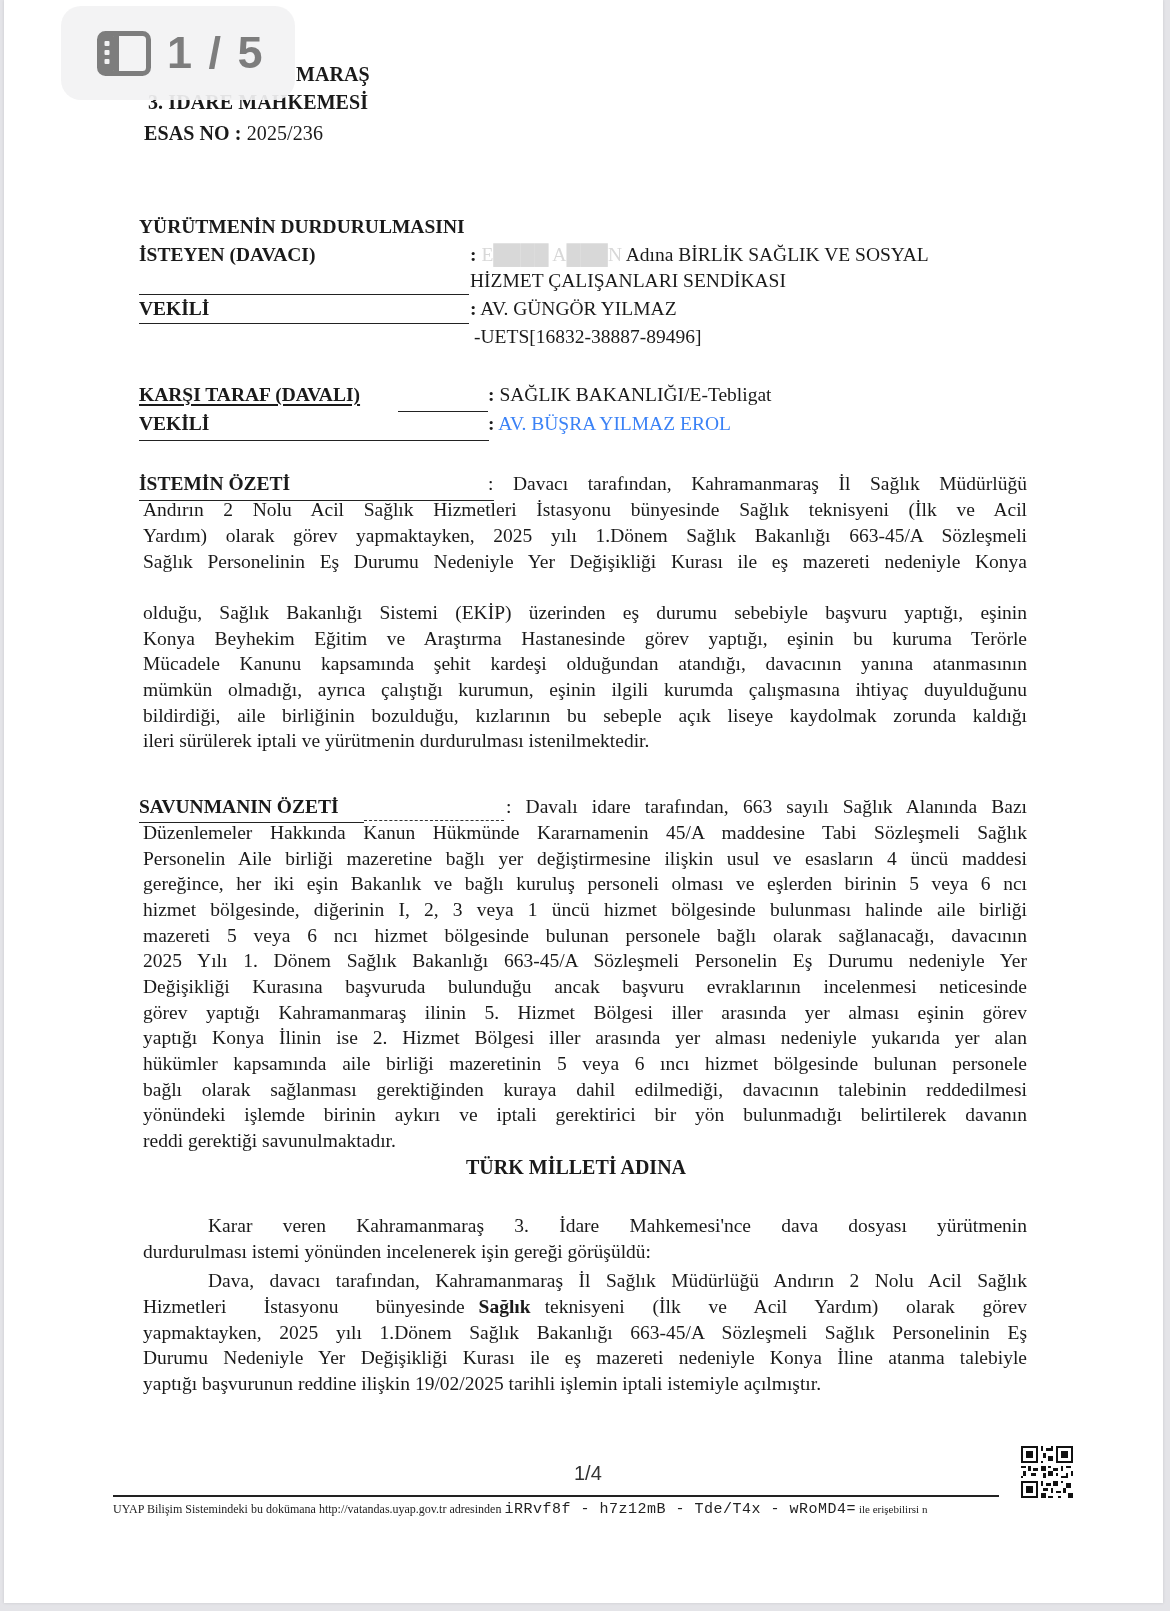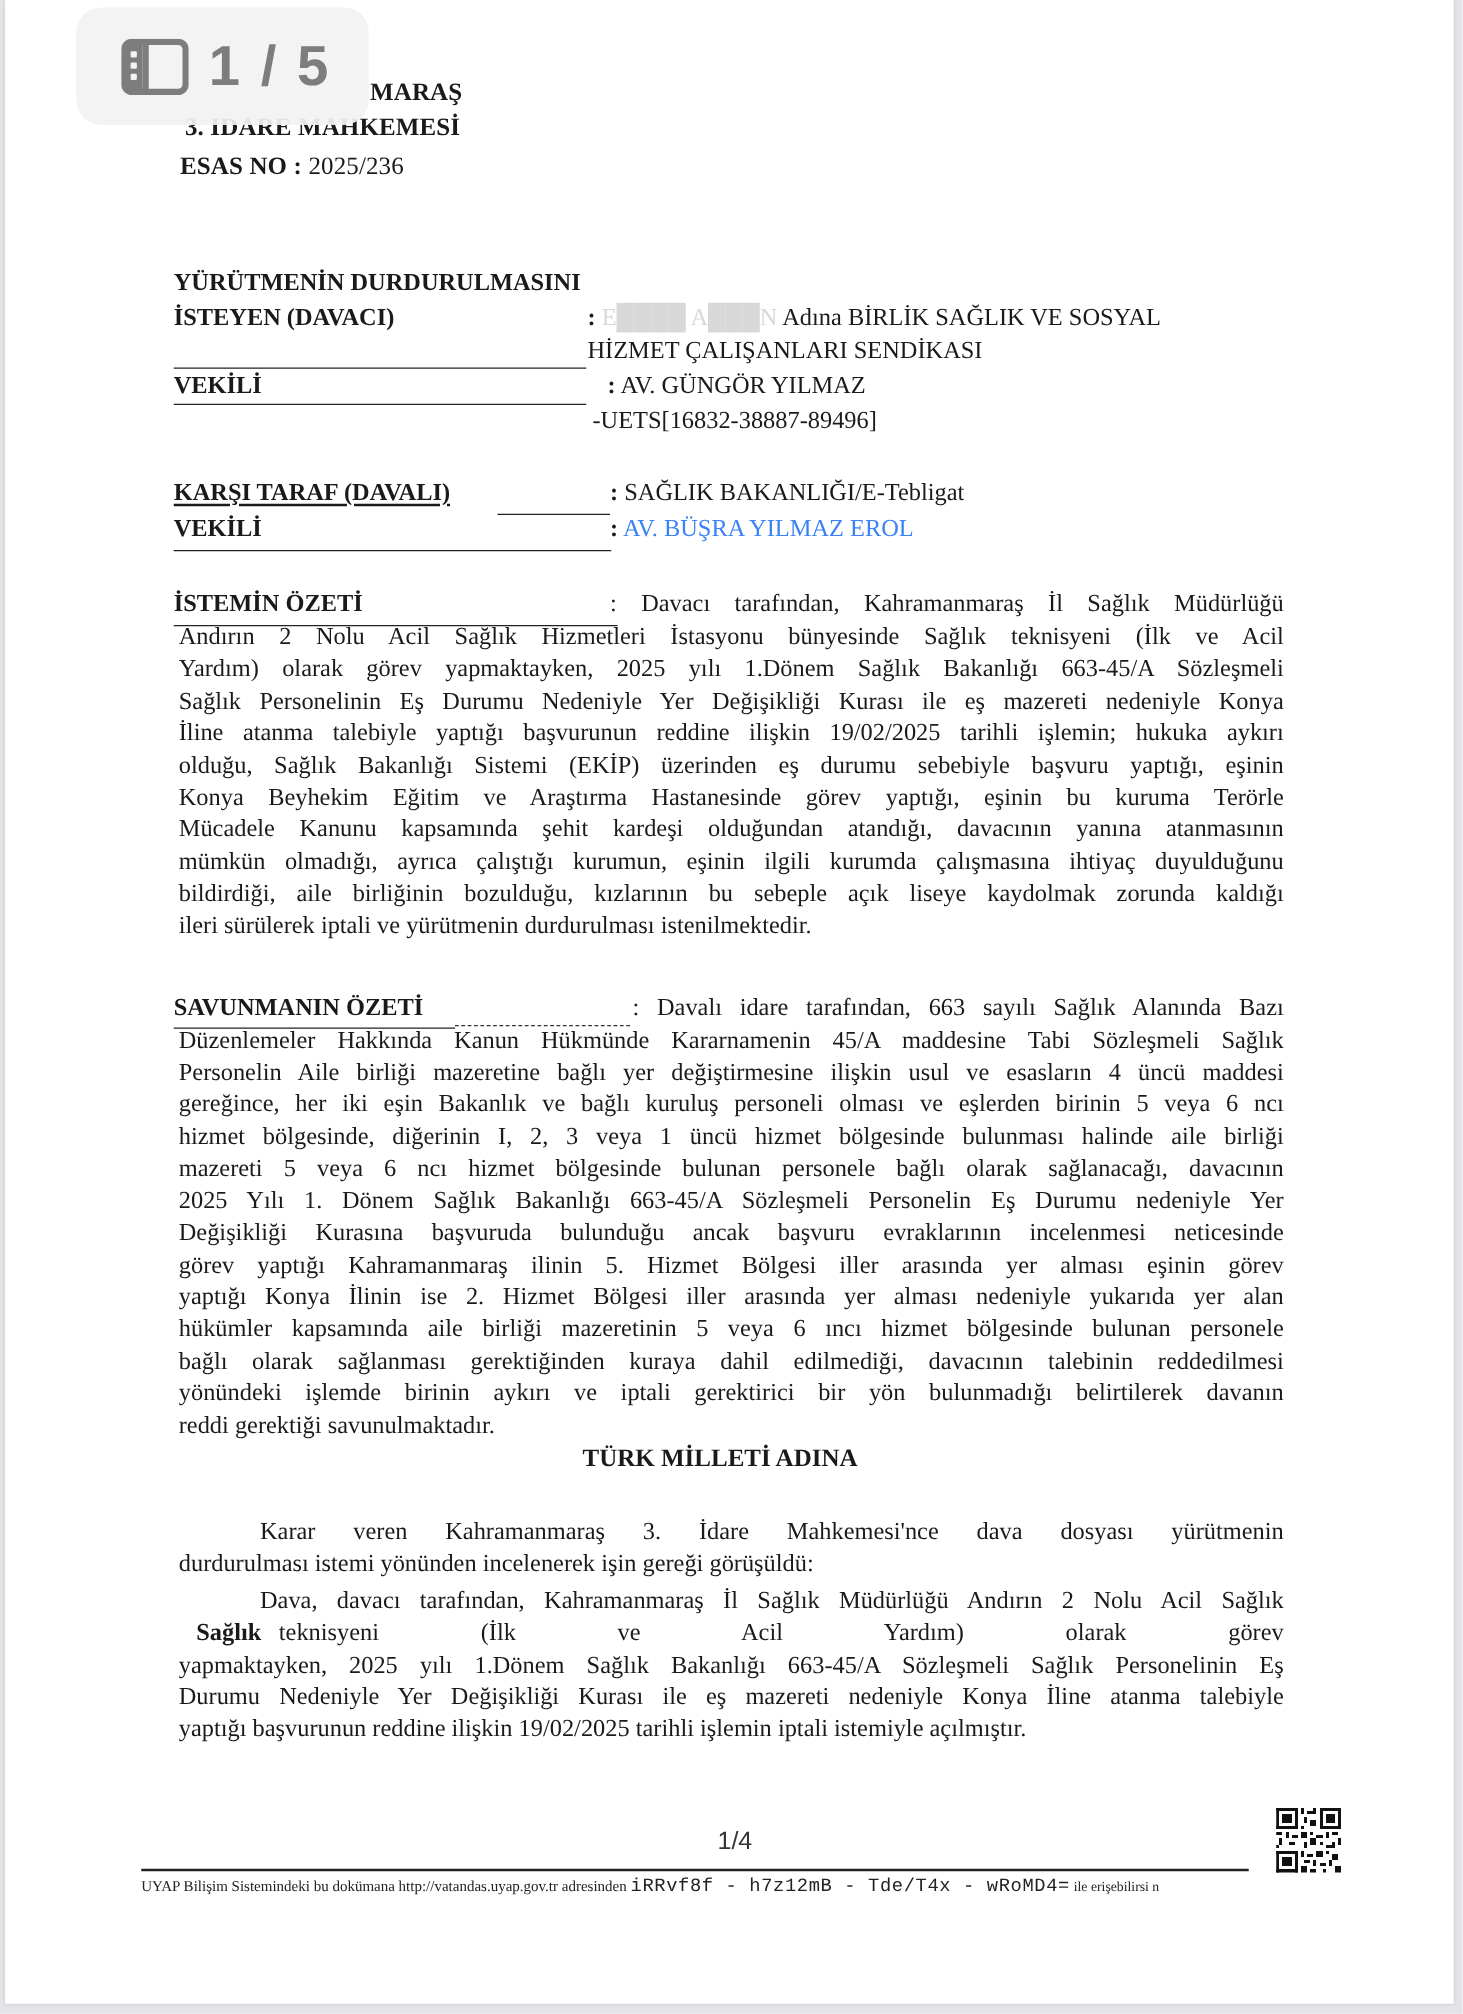--- a/index.html
+++ b/index.html
@@ -69,21 +69,21 @@
   <div class="abs b t" style="left:135px; top:242px;">İSTEYEN (DAVACI)</div>
   <div class="abs t" style="left:466px; top:242px;">
     <span class="b">:</span>
     <span class="redacted">E████ A███N</span>
     <span>Adına BİRLİK SAĞLIK VE SOSYAL</span>
   </div>
   <div class="abs t" style="left:466px; top:268px;">HİZMET ÇALIŞANLARI SENDİKASI</div>
   <div class="rule" style="left:135px; top:294px; width:330px;"></div>
 
   <div class="abs b t" style="left:135px; top:296px;">VEKİLİ</div>
-  <div class="abs t" style="left:466px; top:296px;margin-left:16px;">
+  <div class="abs t" style="left:466px; top:296px;">
     <span class="b">:</span>
     <span>AV. GÜNGÖR YILMAZ</span>
   </div>
   <div class="rule" style="left:135px; top:323px; width:330px;"></div>
   <div class="abs t" style="left:470px; top:324px;">-UETS[16832-38887-89496]</div>
 
   <div class="abs b t u" style="left:135px; top:382px;">KARŞI TARAF (DAVALI)</div>
   <div class="rule" style="left:394px; top:411px; width:90px;"></div>
   <div class="abs t" style="left:484px; top:382px;">
     <span class="b">:</span>
@@ -95,21 +95,20 @@
     <span class="faded">AV. BÜŞRA YILMAZ EROL</span>
   </div>
   <div class="rule" style="left:135px; top:440px; width:350px;"></div>
 
   <div class="abs b t" style="left:135px; top:471px;">İSTEMİN ÖZETİ</div>
   <div class="rule" style="left:135px; top:500px; width:355px;"></div>
   <div class="abs t" style="left:484px; top:471px; width:539px; text-align:justify; text-align-last:justify;">: Davacı tarafından, Kahramanmaraş İl Sağlık Müdürlüğü</div>
   <div class="jline" style="top:497px;">Andırın 2 Nolu Acil Sağlık Hizmetleri İstasyonu bünyesinde Sağlık teknisyeni (İlk ve Acil</div>
   <div class="jline" style="top:523px;">Yardım) olarak görev yapmaktayken, 2025 yılı 1.Dönem Sağlık Bakanlığı 663-45/A Sözleşmeli</div>
   <div class="jline" style="top:549px;">Sağlık Personelinin Eş Durumu Nedeniyle Yer Değişikliği Kurası ile eş mazereti nedeniyle Konya</div>
-  <div class="jline" style="top:574px;">İline atanma talebiyle yaptığı başvurunun reddine ilişkin 19/02/2025 tarihli işlemin; hukuka aykırı</div>
   <div class="jline" style="top:600px;">olduğu, Sağlık Bakanlığı Sistemi (EKİP) üzerinden eş durumu sebebiyle başvuru yaptığı, eşinin</div>
   <div class="jline" style="top:626px;">Konya Beyhekim Eğitim ve Araştırma Hastanesinde görev yaptığı, eşinin bu kuruma Terörle</div>
   <div class="jline" style="top:651px;">Mücadele Kanunu kapsamında şehit kardeşi olduğundan atandığı, davacının yanına atanmasının</div>
   <div class="jline" style="top:677px;">mümkün olmadığı, ayrıca çalıştığı kurumun, eşinin ilgili kurumda çalışmasına ihtiyaç duyulduğunu</div>
   <div class="jline last" style="top:728px;">ileri sürülerek iptali ve yürütmenin durdurulması istenilmektedir.</div>
   <div class="jline" style="top:703px;">bildirdiği, aile birliğinin bozulduğu, kızlarının bu sebeple açık liseye kaydolmak zorunda kaldığı</div>
 
   <div class="abs b t" style="left:135px; top:794px;">SAVUNMANIN ÖZETİ</div>
   <div class="rule" style="left:135px; top:822px; width:225px;"></div>
   <div class="rule dash" style="left:360px; top:820px; width:140px;"></div>
@@ -128,20 +127,21 @@
   <div class="jline" style="top:1102px;">yönündeki işlemde birinin aykırı ve iptali gerektirici bir yön bulunmadığı belirtilerek davanın</div>
   <div class="jline last" style="top:1128px;">reddi gerektiği savunulmaktadır.</div>
 
   <div class="abs b t" style="left:462px; top:1154px; font-size:20px;">TÜRK MİLLETİ ADINA</div>
 
   <div class="abs t" style="left:204px; top:1213px; width:819px; text-align:justify; text-align-last:justify;">Karar veren Kahramanmaraş 3. İdare Mahkemesi'nce dava dosyası yürütmenin</div>
   <div class="jline last" style="top:1239px;">durdurulması istemi yönünden incelenerek işin gereği görüşüldü:</div>
 
   <div class="abs t" style="left:204px; top:1268px; width:819px; text-align:justify; text-align-last:justify;">Dava, davacı tarafından, Kahramanmaraş İl Sağlık Müdürlüğü Andırın 2 Nolu Acil Sağlık</div>
   <div class="jline" style="top:1294px; display:flex; justify-content:space-between;">
+    <span style="flex:1; text-align:justify; text-align-last:justify;">Hizmetleri İstasyonu bünyesinde</span>
     <span class="b" style="padding:0 14px;">Sağlık</span>
     <span style="flex:1.5; text-align:justify; text-align-last:justify;">teknisyeni (İlk ve Acil Yardım) olarak görev</span>
   </div>
   <div class="jline" style="top:1320px;">yapmaktayken, 2025 yılı 1.Dönem Sağlık Bakanlığı 663-45/A Sözleşmeli Sağlık Personelinin Eş</div>
   <div class="jline" style="top:1345px;">Durumu Nedeniyle Yer Değişikliği Kurası ile eş mazereti nedeniyle Konya İline atanma talebiyle</div>
   <div class="jline last" style="top:1371px;">yaptığı başvurunun reddine ilişkin 19/02/2025 tarihli işlemin iptali istemiyle açılmıştır.</div>
 
   <div class="pagenum">1/4</div>
   <div class="footer-line"></div>
   <div class="footer-text">

